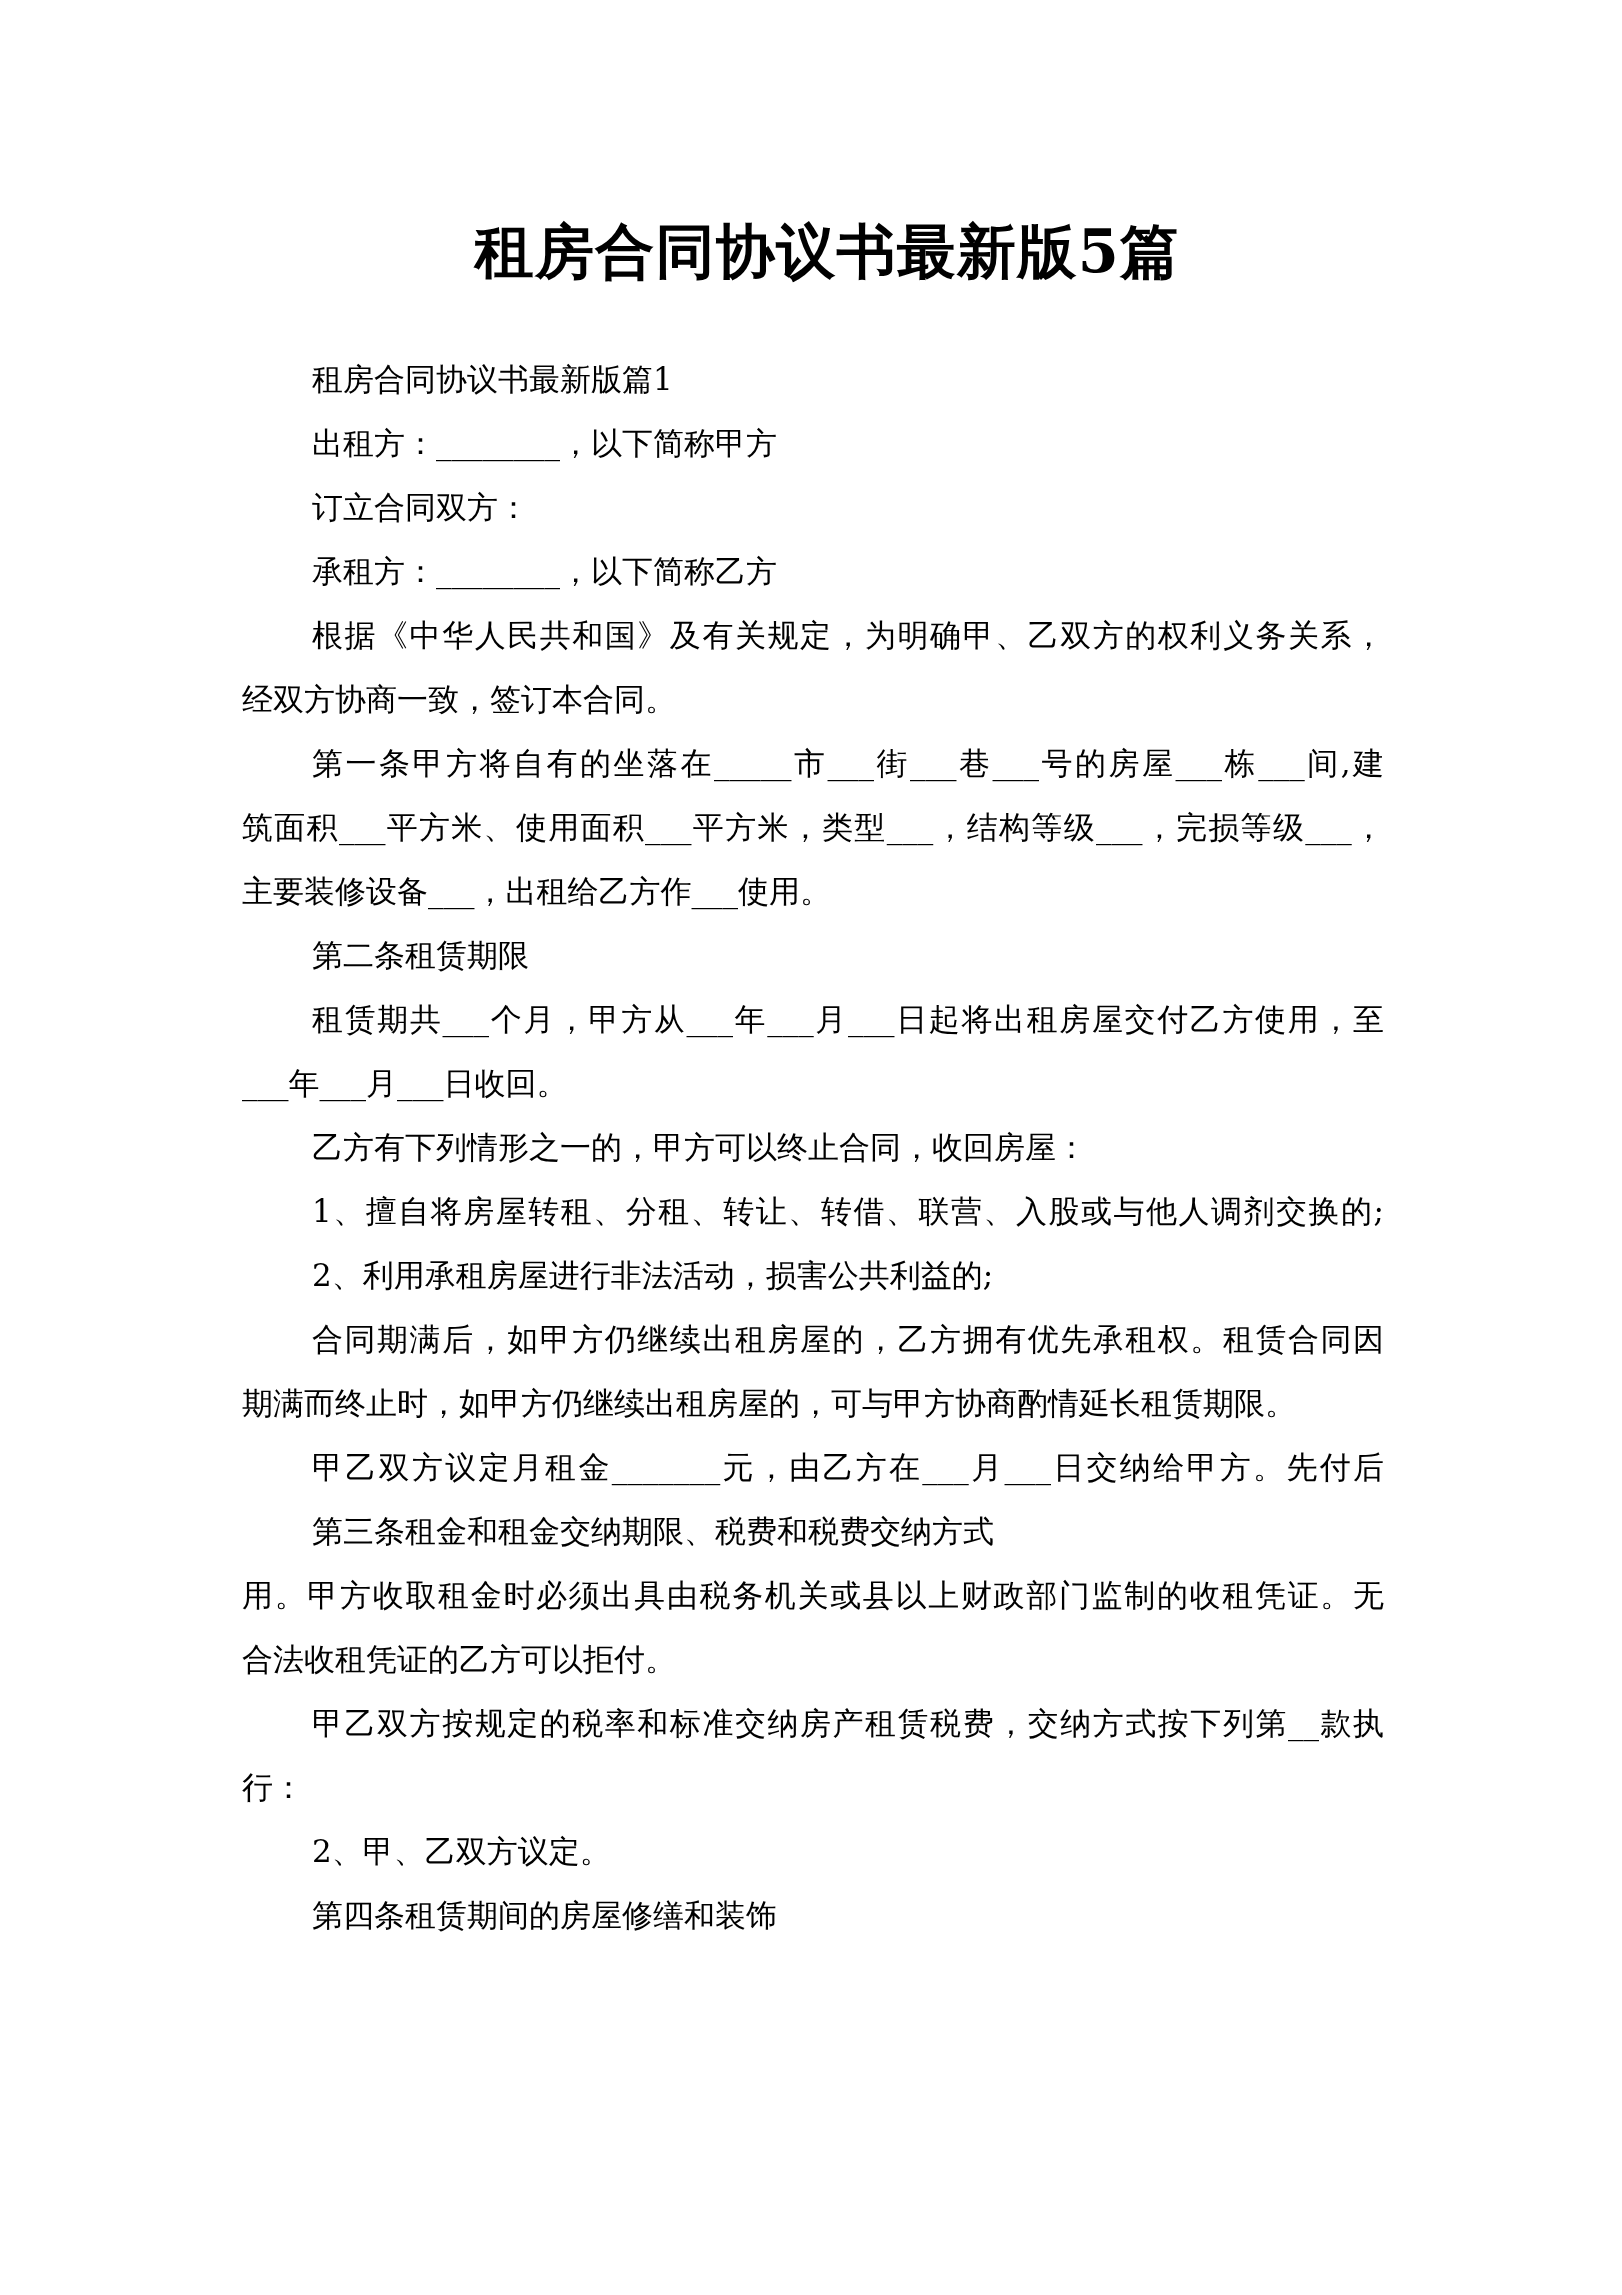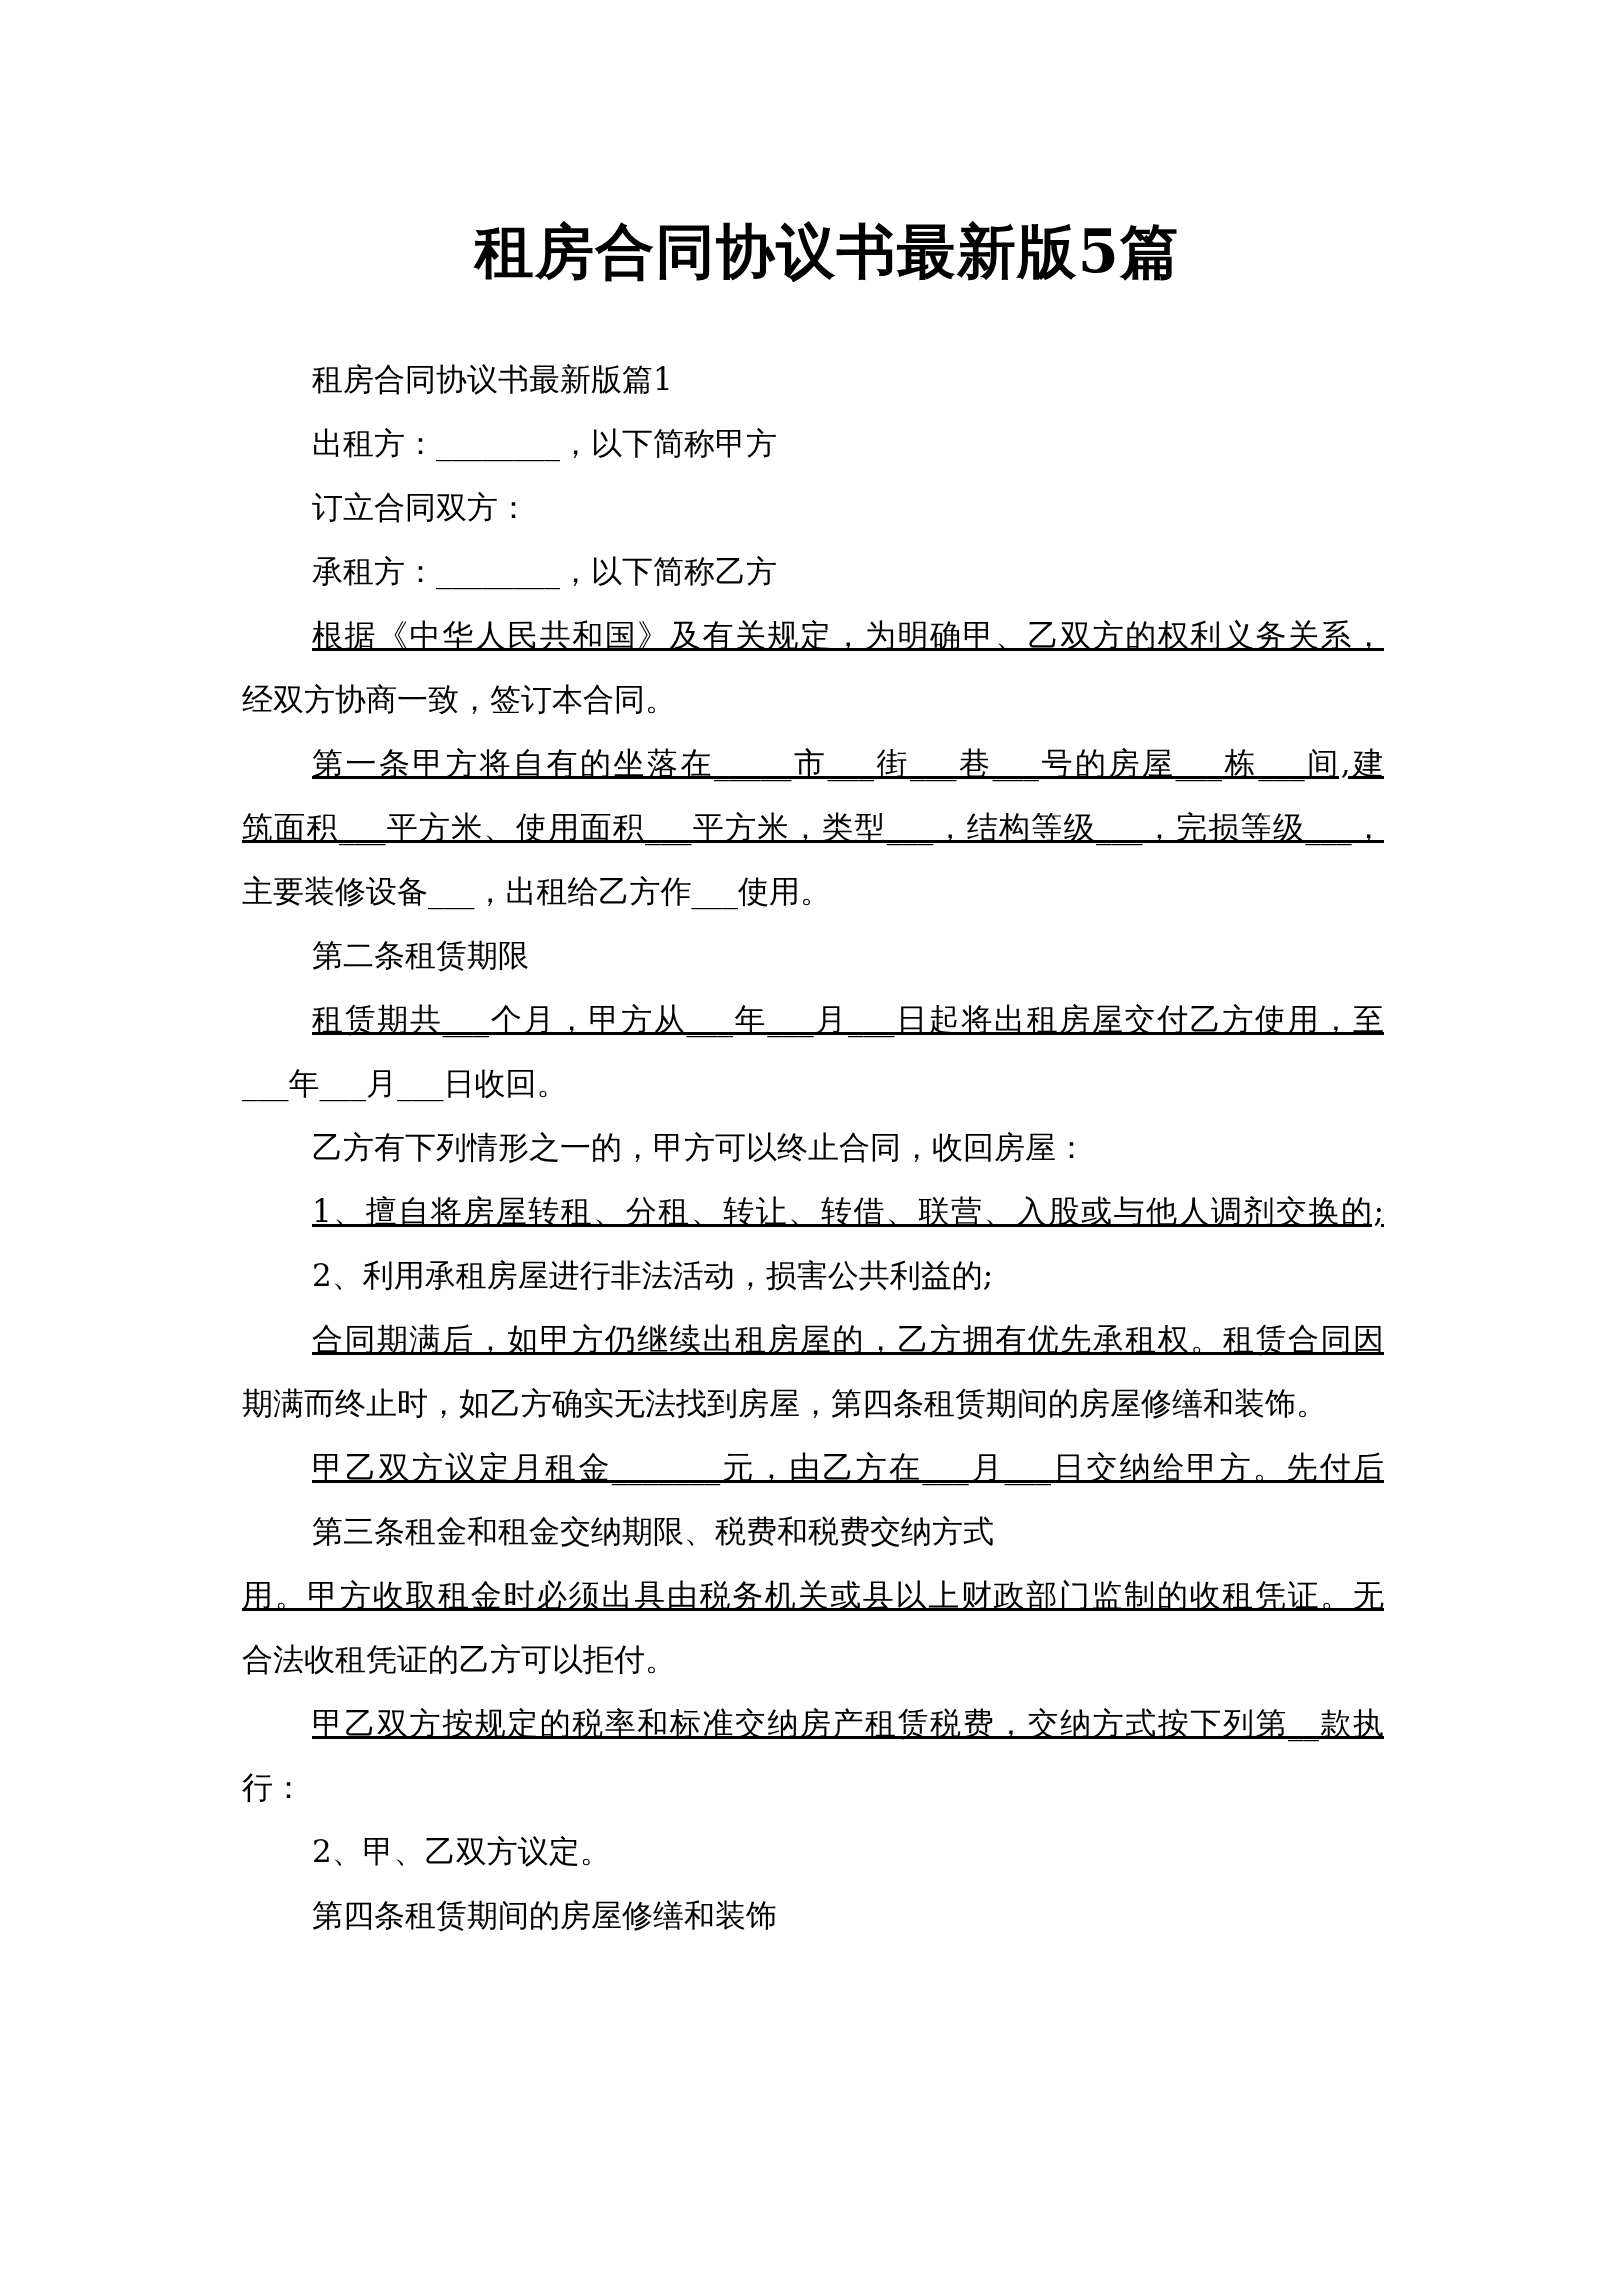--- a/index.html
+++ b/index.html
@@ -49,21 +49,20 @@
       font-size: 31px;
       white-space: nowrap;
       overflow: visible;
     }
     .line.indent {
       padding-left: 70px;
     }
     .line.full {
       text-align: justify;
       text-align-last: justify;
-      text-decoration: underline;
     }
   </style>
 </head>
 <body>
 
 <div class="page">
   <h1 class="doc-title">租房合同协议书最新版5篇</h1>
 
   <div class="body">
     <div class="line indent">租房合同协议书最新版篇1</div>
@@ -75,21 +74,21 @@
     <div class="line indent full">第一条甲方将自有的坐落在_____市___街___巷___号的房屋___栋___间,建</div>
     <div class="line full">筑面积___平方米、使用面积___平方米，类型___，结构等级___，完损等级___，</div>
     <div class="line">主要装修设备___，出租给乙方作___使用。</div>
     <div class="line indent">第二条租赁期限</div>
     <div class="line indent full">租赁期共___个月，甲方从___年___月___日起将出租房屋交付乙方使用，至</div>
     <div class="line">___年___月___日收回。</div>
     <div class="line indent">乙方有下列情形之一的，甲方可以终止合同，收回房屋：</div>
     <div class="line indent full">1、擅自将房屋转租、分租、转让、转借、联营、入股或与他人调剂交换的;</div>
     <div class="line indent">2、利用承租房屋进行非法活动，损害公共利益的;</div>
     <div class="line indent full">合同期满后，如甲方仍继续出租房屋的，乙方拥有优先承租权。租赁合同因</div>
-    <div class="line">期满而终止时，如乙方确实无法找到房屋，第四条租赁期间的房屋修缮和装饰。</div>
+    <div class="line">期满而终止时，如甲方仍继续出租房屋的，可与甲方协商酌情延长租赁期限。</div>
     <div class="line indent full">甲乙双方议定月租金_______元，由乙方在___月___日交纳给甲方。先付后</div>
     <div class="line indent">第三条租金和租金交纳期限、税费和税费交纳方式</div>
     <div class="line full">用。甲方收取租金时必须出具由税务机关或县以上财政部门监制的收租凭证。无</div>
     <div class="line">合法收租凭证的乙方可以拒付。</div>
     <div class="line indent full">甲乙双方按规定的税率和标准交纳房产租赁税费，交纳方式按下列第__款执</div>
     <div class="line">行：</div>
     <div class="line indent">2、甲、乙双方议定。</div>
     <div class="line indent">第四条租赁期间的房屋修缮和装饰</div>
   </div>
 </div>

